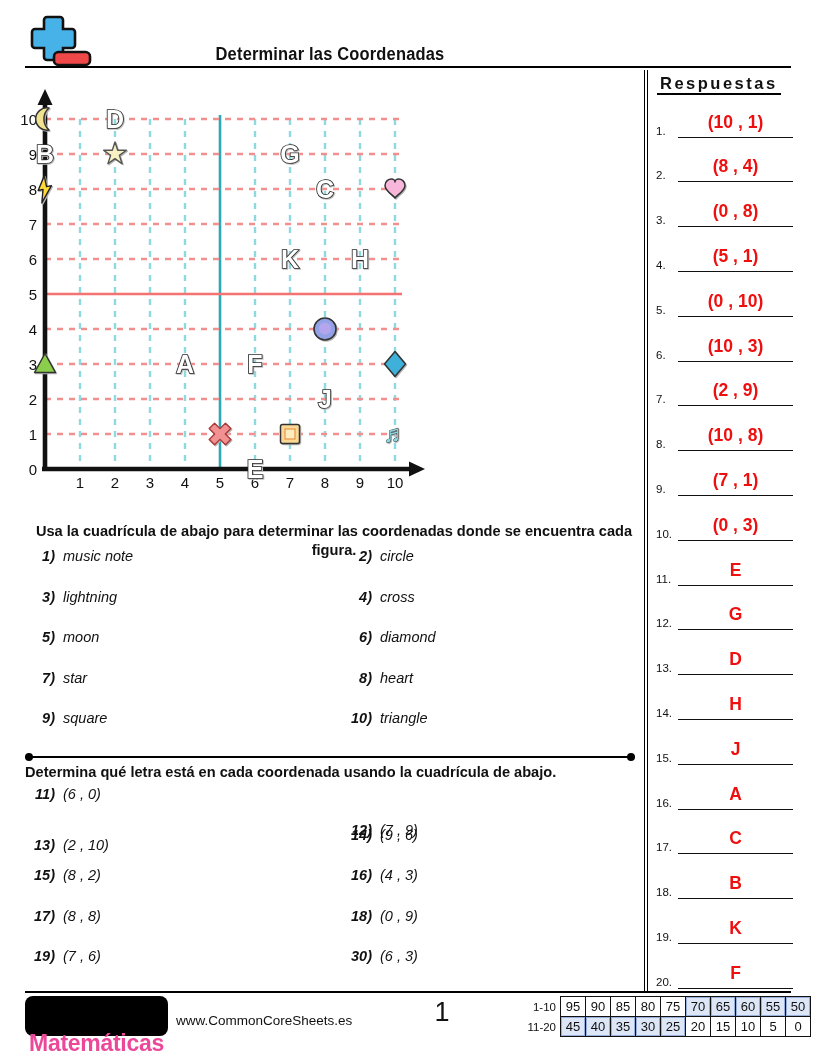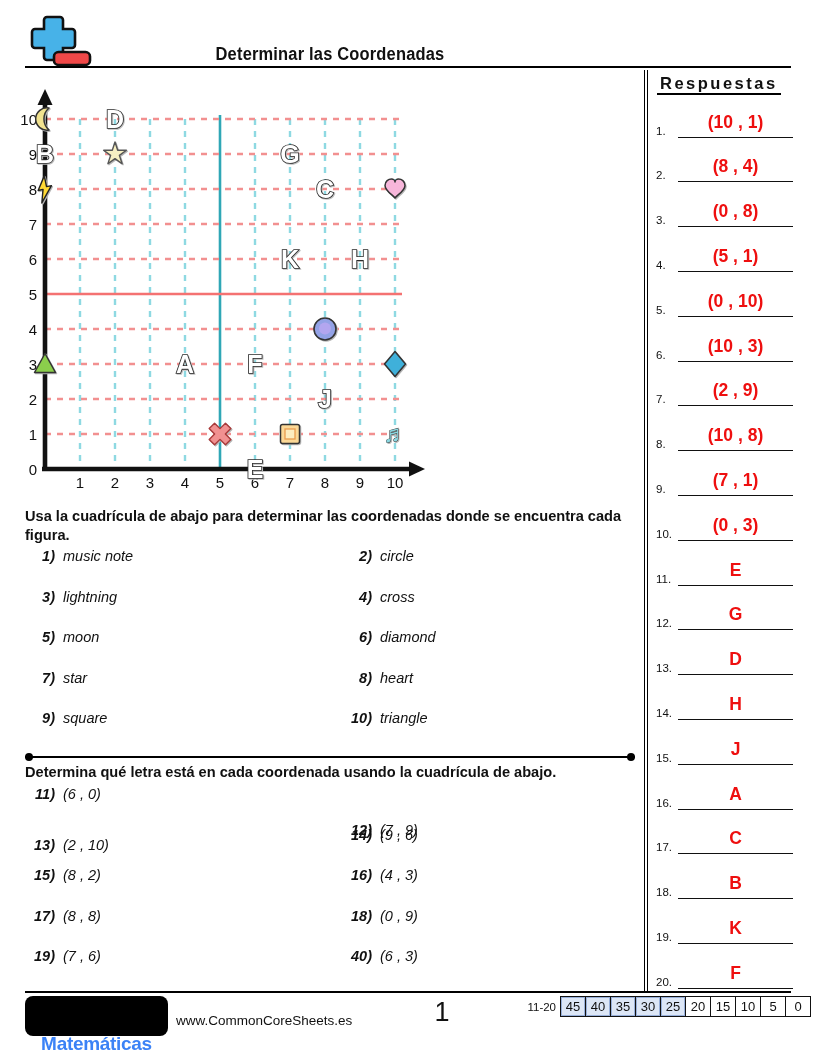--- a/index.html
+++ b/index.html
@@ -43,21 +43,21 @@
   .divider{position:absolute;left:25px;top:753px;width:610px;height:8px;}
   .divider .bar{position:absolute;left:0;top:3px;width:100%;height:2.2px;background:#000;}
   .divider .dot{position:absolute;top:0;width:8px;height:8px;border-radius:50%;background:#000;}
   .divider .dot.l{left:0;} .divider .dot.r{right:0;}
 
   
   .ftr-line{position:absolute;left:25px;top:991px;width:766px;height:2.4px;background:#000;}
   .ftr-logo{position:absolute;left:25px;top:996px;width:143px;height:40px;background:#000;border-radius:8px;}
   .ftr-logo .pill{position:absolute;left:3.5px;right:3.5px;top:3.5px;bottom:3.5px;background:#fff;
                   border-radius:15px;display:flex;align-items:center;justify-content:center;
-                  font-weight:bold;font-size:19px;letter-spacing:-.3px;color:#3b82f6;margin-top:44px;}
+                  font-weight:bold;font-size:23px;letter-spacing:-.3px;color:#ec4899;margin-top:44px;}
   .ftr-site{position:absolute;left:176px;top:1013px;font-size:13.5px;}
   .ftr-page{position:absolute;left:420px;top:997px;width:44px;text-align:center;font-size:27px;}
   .score{position:absolute;left:518px;top:996px;}
   .score-row{display:flex;align-items:center;height:21px;}
   .score-row + .score-row{margin-top:-1px;}
   .score-label{width:38px;text-align:right;font-size:11.5px;padding-right:4px;}
   .score-cell{width:24px;height:19px;border:1px solid #111;margin-left:-1px;text-align:center;
               font-size:13px;line-height:19px;background:#fff;}
   .score-cell.first{margin-left:0;}
   .score-cell.shaded{background:#dce6f6;box-shadow:inset 0 0 0 1px #97afda;}
@@ -264,21 +264,21 @@
         <text x="247" y="289" text-anchor="middle" class="grid-letter">F</text>
         <use class="grid-shape" transform="translate(387,280)" href="#diamond-icon" xlink:href="#diamond-icon"></use>
         <text x="317" y="324" text-anchor="middle" class="grid-letter">J</text>
         <use class="grid-shape" transform="translate(212,350)" href="#cross-icon" xlink:href="#cross-icon"></use>
         <use class="grid-shape" transform="translate(282,350)" href="#square-icon" xlink:href="#square-icon"></use>
         <use class="grid-shape" transform="translate(387,350)" href="#music-note-icon" xlink:href="#music-note-icon"></use>
         <text x="247" y="394" text-anchor="middle" class="grid-letter">E</text>
       </g>
   </svg>
 
-  <div class="instr" style="top:507px;">Usa la cuadrícula de abajo para determinar las coordenadas donde se encuentra cada figura.</div>
+  <div class="instr" style="top:522px;text-align:center;">Usa la cuadrícula de abajo para determinar las coordenadas donde se encuentra cada figura.</div>
   <div id="section1-list" class="q-list" style="top:548px;height:205px;">
       <div class="q-row" style="top: 0px; left: 0px;"><span class="q-label">1)</span><span class="q-text">music note</span></div>
       <div class="q-row" style="top: 0px; left: 317px;"><span class="q-label">2)</span><span class="q-text">circle</span></div>
       <div class="q-row" style="top: 40.6px; left: 0px;"><span class="q-label">3)</span><span class="q-text">lightning</span></div>
       <div class="q-row" style="top: 40.6px; left: 317px;"><span class="q-label">4)</span><span class="q-text">cross</span></div>
       <div class="q-row" style="top: 81.2px; left: 0px;"><span class="q-label">5)</span><span class="q-text">moon</span></div>
       <div class="q-row" style="top: 81.2px; left: 317px;"><span class="q-label">6)</span><span class="q-text">diamond</span></div>
       <div class="q-row" style="top: 121.8px; left: 0px;"><span class="q-label">7)</span><span class="q-text">star</span></div>
       <div class="q-row" style="top: 121.8px; left: 317px;"><span class="q-label">8)</span><span class="q-text">heart</span></div>
       <div class="q-row" style="top: 162.4px; left: 0px;"><span class="q-label">9)</span><span class="q-text">square</span></div>
@@ -295,30 +295,43 @@
   <div id="section2-list" class="q-list" style="top:786px;height:200px;">
       <div class="q-row" style="top: 0px; left: 0px;"><span class="q-label">11)</span><span class="q-text">(6 , 0)</span></div>
       <div class="q-row" style="top: 0px; left: 317px; margin-top: 36px;"><span class="q-label">12)</span><span class="q-text">(7 , 9)</span></div>
       <div class="q-row" style="top: 40.6px; left: 0px; margin-top: 10px;"><span class="q-label">13)</span><span class="q-text">(2 , 10)</span></div>
       <div class="q-row" style="top: 40.6px; left: 317px;"><span class="q-label">14)</span><span class="q-text">(9 , 6)</span></div>
       <div class="q-row" style="top: 81.2px; left: 0px;"><span class="q-label">15)</span><span class="q-text">(8 , 2)</span></div>
       <div class="q-row" style="top: 81.2px; left: 317px;"><span class="q-label">16)</span><span class="q-text">(4 , 3)</span></div>
       <div class="q-row" style="top: 121.8px; left: 0px;"><span class="q-label">17)</span><span class="q-text">(8 , 8)</span></div>
       <div class="q-row" style="top: 121.8px; left: 317px;"><span class="q-label">18)</span><span class="q-text">(0 , 9)</span></div>
       <div class="q-row" style="top: 162.4px; left: 0px;"><span class="q-label">19)</span><span class="q-text">(7 , 6)</span></div>
-      <div class="q-row" style="top: 162.4px; left: 317px;"><span class="q-label">40)</span><span class="q-text">(6 , 3)</span></div>
+      <div class="q-row" style="top: 162.4px; left: 317px;"><span class="q-label">30)</span><span class="q-text">(6 , 3)</span></div>
     </div>
 
   <div class="ftr-line"></div>
   <div class="ftr-logo">
     <div class="pill">Matemáticas</div>
   </div>
   <div class="ftr-site">www.CommonCoreSheets.es</div>
   <div class="ftr-page">1</div>
   <div class="score" id="score-table">
+      <div class="score-row">
+        <div class="score-label">1-10</div>
+        <div class="score-cell first">95</div>
+        <div class="score-cell">90</div>
+        <div class="score-cell">85</div>
+        <div class="score-cell">80</div>
+        <div class="score-cell">75</div>
+        <div class="score-cell shaded">70</div>
+        <div class="score-cell shaded">65</div>
+        <div class="score-cell shaded">60</div>
+        <div class="score-cell shaded">55</div>
+        <div class="score-cell shaded">50</div>
+      </div>
       <div class="score-row">
         <div class="score-label">11-20</div>
         <div class="score-cell first shaded">45</div>
         <div class="score-cell shaded">40</div>
         <div class="score-cell shaded">35</div>
         <div class="score-cell shaded">30</div>
         <div class="score-cell shaded">25</div>
         <div class="score-cell">20</div>
         <div class="score-cell">15</div>
         <div class="score-cell">10</div>

